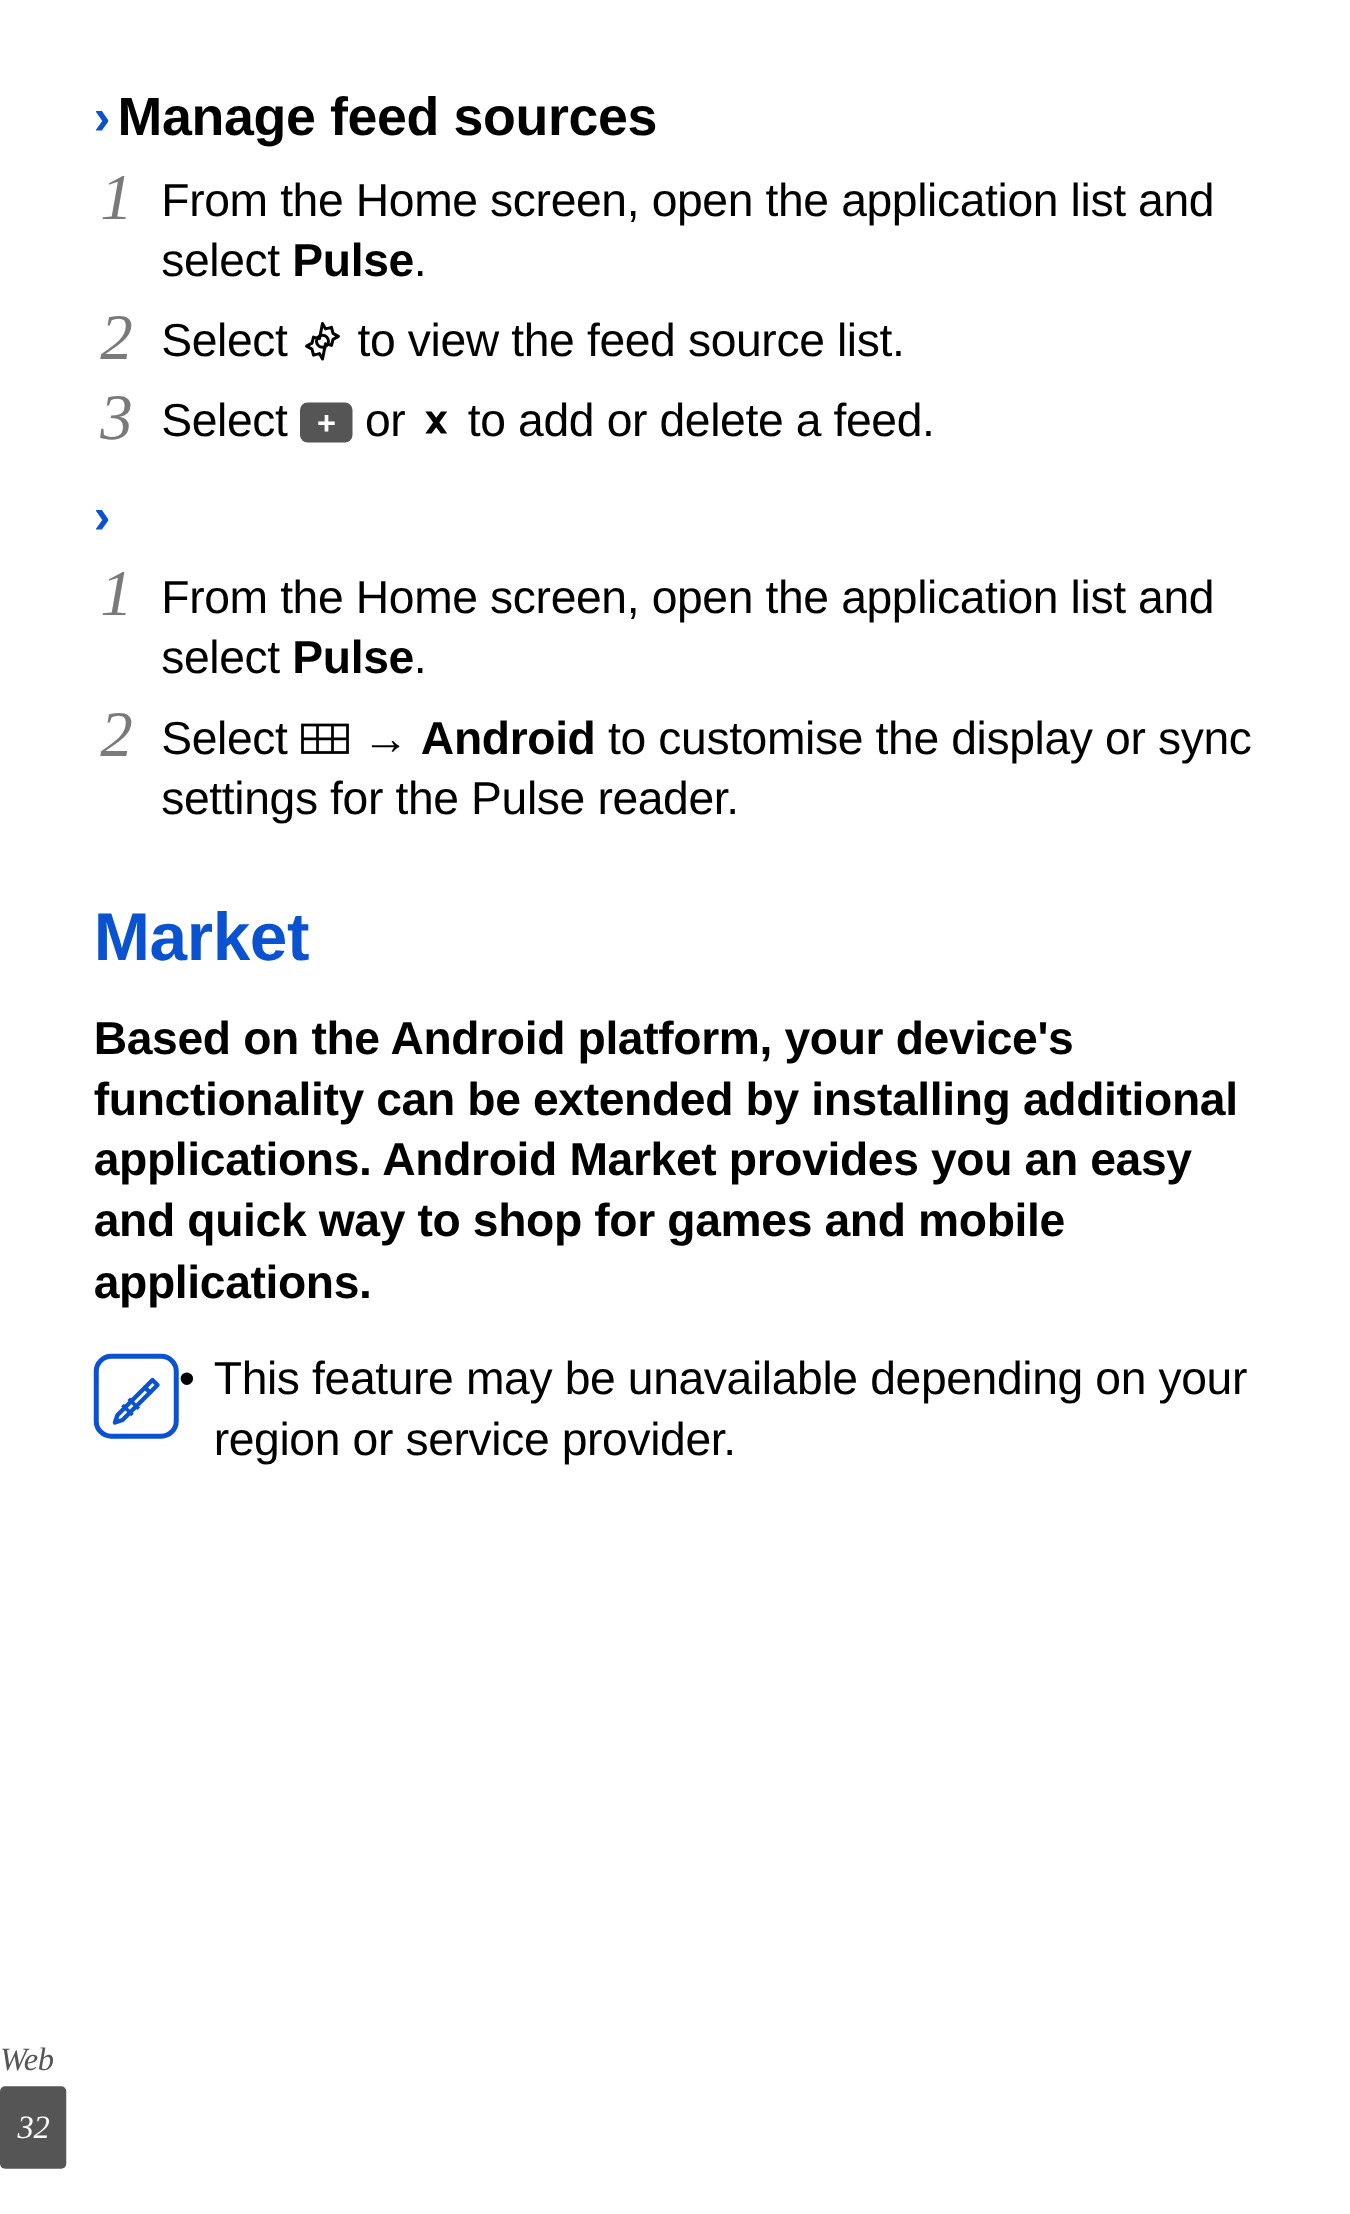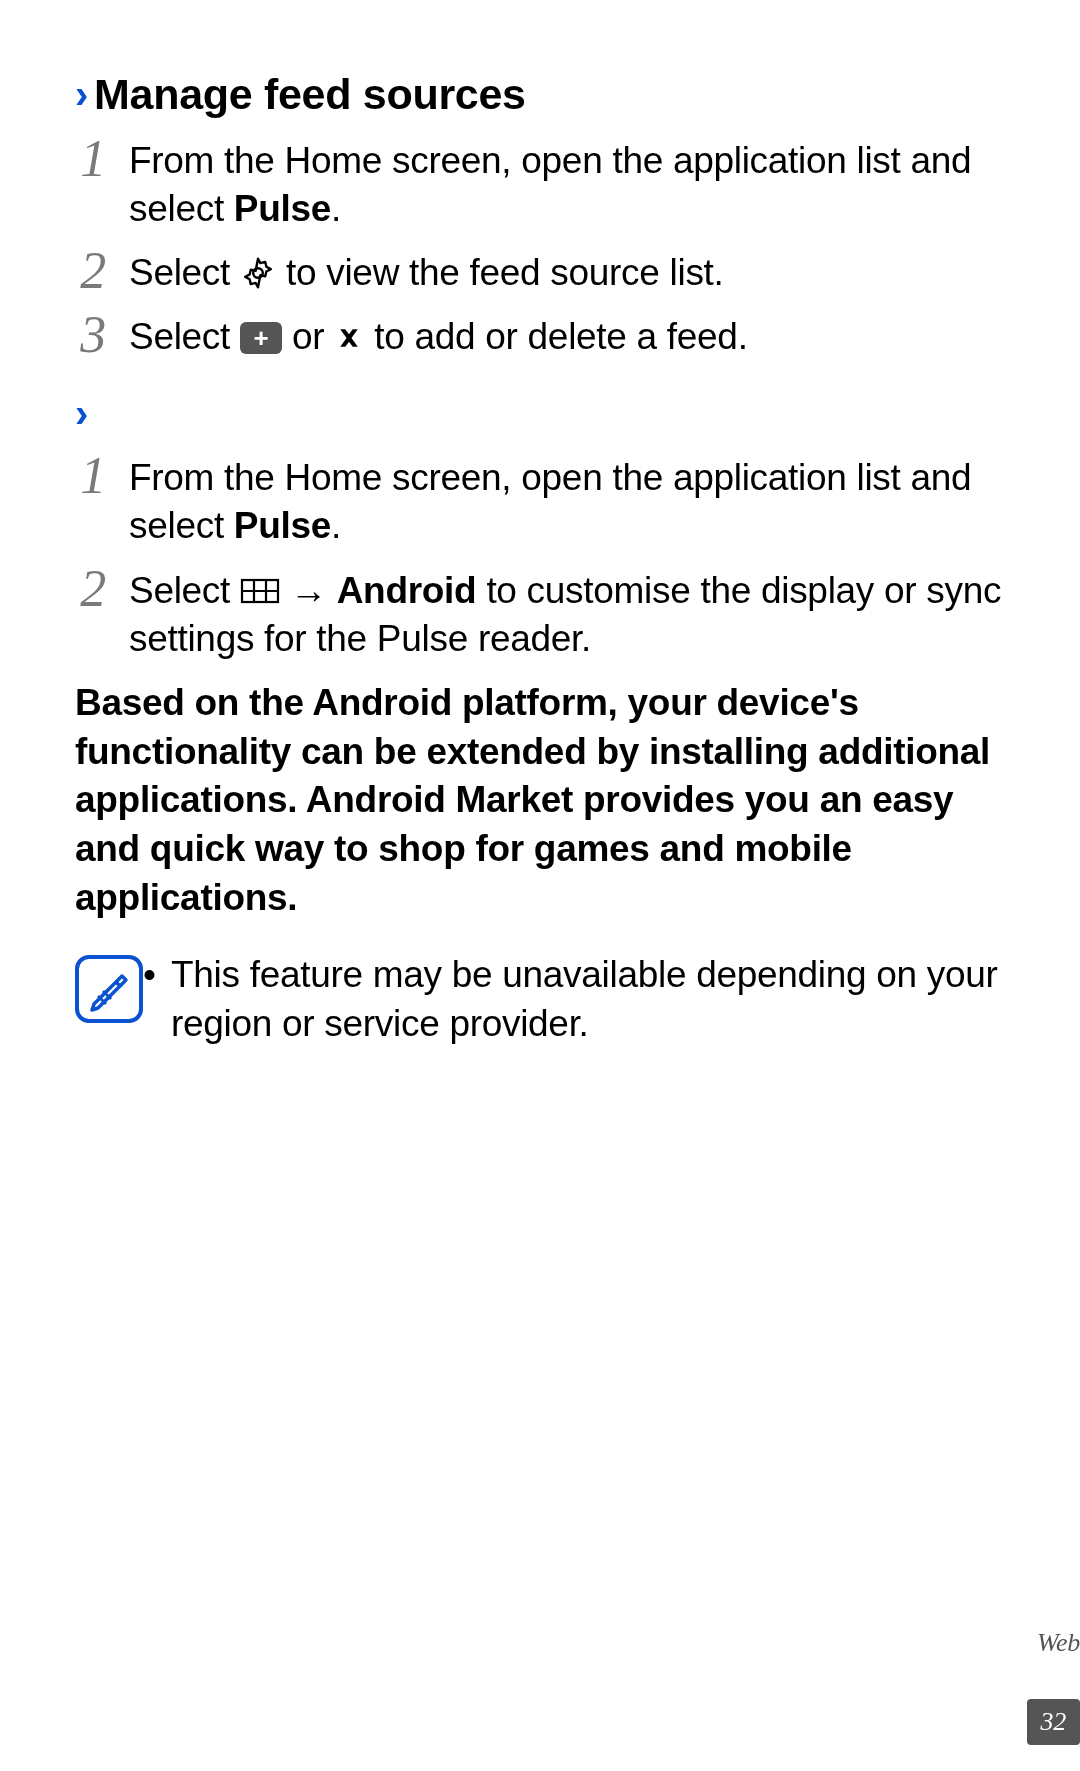--- a/index.html
+++ b/index.html
@@ -125,42 +125,41 @@
     background: #555;
     border-radius: 6px;
     color: #fff;
     font-size: 26px;
     font-weight: 700;
     line-height: 32px;
     text-align: center;
   }
   .footer {
     position: absolute;
-    bottom: 26px;
+    bottom: 36px;
     left: 0;
     width: 100%;
-    text-align: right;
+    text-align: left;
   }
   .footer-chapter {
     font-style: italic;
     font-size: 26px;
     color: #555;
     font-family: "Georgia", serif;
     margin-bottom: 6px;
   }
   .footer-page {
     display: inline-block;
     background: #555;
     color: #fff;
     font-size: 26px;
-    padding: 8px 14px;
+    padding: 18px 14px;
     border-radius: 4px;
     font-family: "Georgia", serif;
     font-style: italic;
-    margin-top: 35px;
   }
 </style>
 </head>
 <body>
 
 <div class="page">
 
   <h3 class="subheading first-sub">
     <span class="chevron">›</span>
     <span>Manage feed sources</span>
@@ -215,20 +214,21 @@
               <rect x="2" y="3" width="36" height="22"></rect>
               <line x1="2" y1="14" x2="38" y2="14"></line>
               <line x1="14" y1="3" x2="14" y2="25"></line>
               <line x1="26" y1="3" x2="26" y2="25"></line>
             </svg>
           </span><span> → </span><b>Android</b><span> to customise the display or sync settings for the Pulse reader.</span>
       </span>
     </li>
   </ol>
 
+  <h2 class="section-title">Market</h2>
   <p class="body-para">Based on the Android platform, your device's functionality can be extended by installing additional applications. Android Market provides you an easy and quick way to shop for games and mobile applications.</p>
 
   <div class="note-block">
     <div class="note-icon">
       <svg width="46" height="46" viewBox="0 0 46 46" fill="none">
         <path d="M8 38 L30 16 L34 20 L12 42 L6 44 Z" fill="none" stroke="#0b52d0" stroke-width="3.5" stroke-linejoin="round"></path>
         <path d="M30 16 L36 10 L40 14 L34 20" fill="none" stroke="#0b52d0" stroke-width="3.5" stroke-linejoin="round"></path>
         <line x1="12" y1="30" x2="20" y2="38" stroke="#0b52d0" stroke-width="3"></line>
         <line x1="17" y1="25" x2="25" y2="33" stroke="#0b52d0" stroke-width="3"></line>
       </svg>

